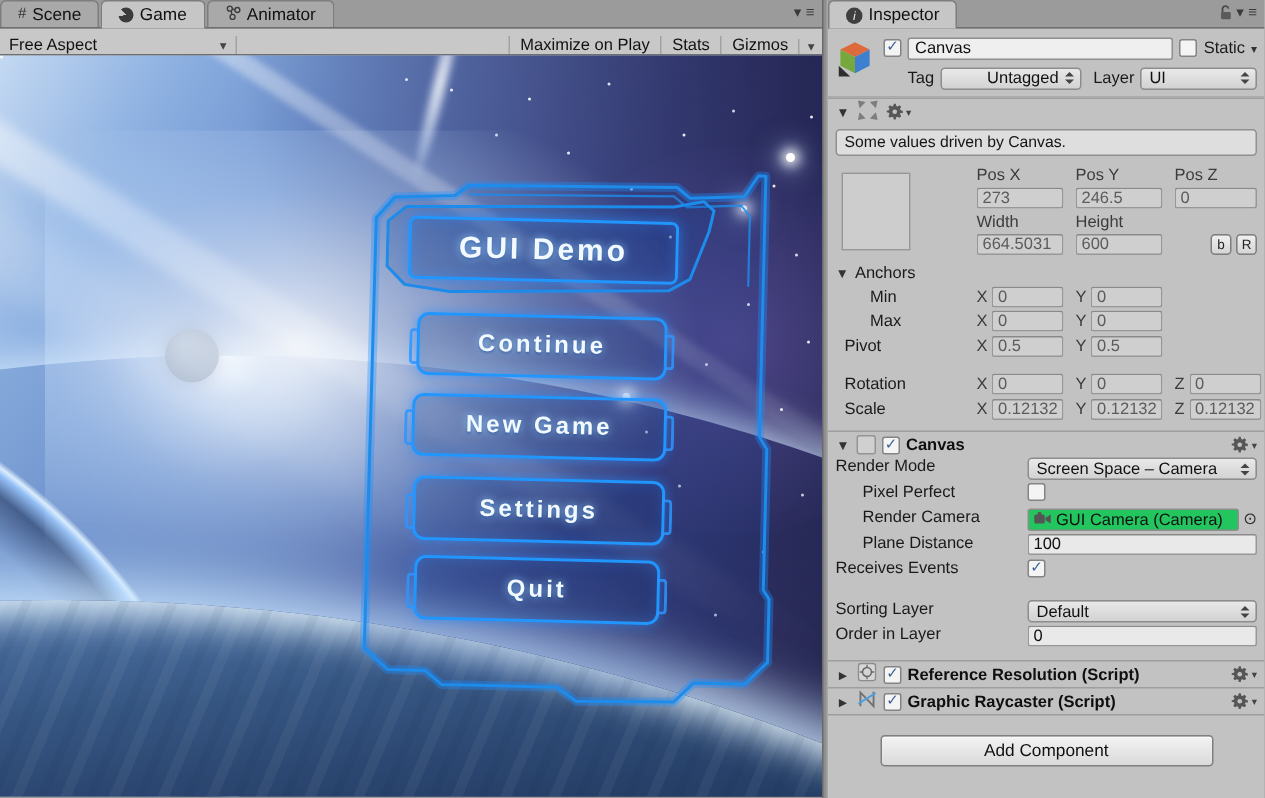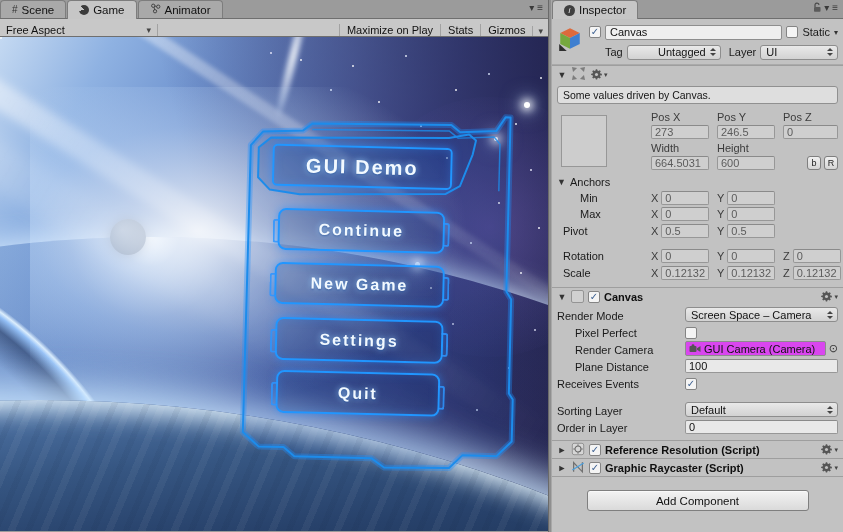--- a/index.html
+++ b/index.html
@@ -122,26 +122,26 @@
   .mini { width:14px; height:14px; border:1px solid #7f7f7f; border-radius:3px; background:linear-gradient(#f0f0f0,#d5d5d5); font-size:9px; color:#222; display:flex; align-items:center; justify-content:center; }
 
   .irow { display:flex; align-items:center; height:16px; padding:0 5px; }
   .irow.tall { height:17px; }
   .ilabel { width:94px; flex:none; color:#1a1a1a; }
   .ilabel.ind1 { padding-left:23px; }
   .foldrow { color:#1a1a1a; display:flex; gap:4px; align-items:center; }
   .fold { font-size:9px; color:#333; }
   .spacer8 { height:8px; } .spacer10 { height:10px; } .spacer6 { height:6px; }
 
-  .crow { display:flex; align-items:flex-end; height:17px; padding:0 5px; }
+  .crow { display:flex; align-items:flex-start; height:17px; padding:0 5px; }
   .clabel { flex:1; color:#1a1a1a; }
   .clabel.ind { padding-left:18px; }
   .ctl { width:153px; flex:none; display:flex; align-items:center; }
   .ctl .drop { flex:1; }
-  .objfield { flex:1; height:15px; background:#d946ef; border:1px solid #8d8d8d; border-radius:2px; display:flex; align-items:center; gap:3px; padding:0 3px; color:#111; white-space:nowrap; overflow:hidden; }
+  .objfield { flex:1; height:15px; background:#22c55e; border:1px solid #8d8d8d; border-radius:2px; display:flex; align-items:center; gap:3px; padding:0 3px; color:#111; white-space:nowrap; overflow:hidden; }
   .picker { margin-left:3px; color:#333; font-size:11px; line-height:1; }
 
   .addwrap { padding:13px 0 0 0; display:flex; justify-content:center; border-top:1px solid #9e9e9e; margin-top:0; }
   .addbtn { width:222px; height:21px; border:1px solid #7f7f7f; border-radius:3px; background:linear-gradient(#f3f3f3,#dadada);
             display:flex; align-items:center; justify-content:center; font-size:11.5px; color:#111; box-shadow:0 1px 1px rgba(255,255,255,.6) inset; }
   .lockicon { display:inline-flex; }
 </style>
 </head>
 <body>
 

